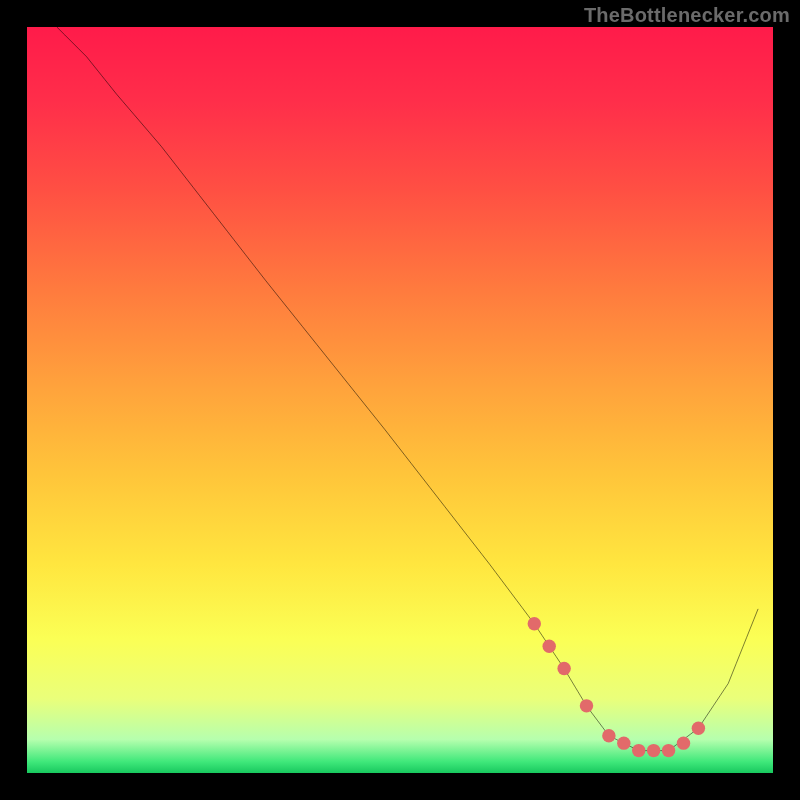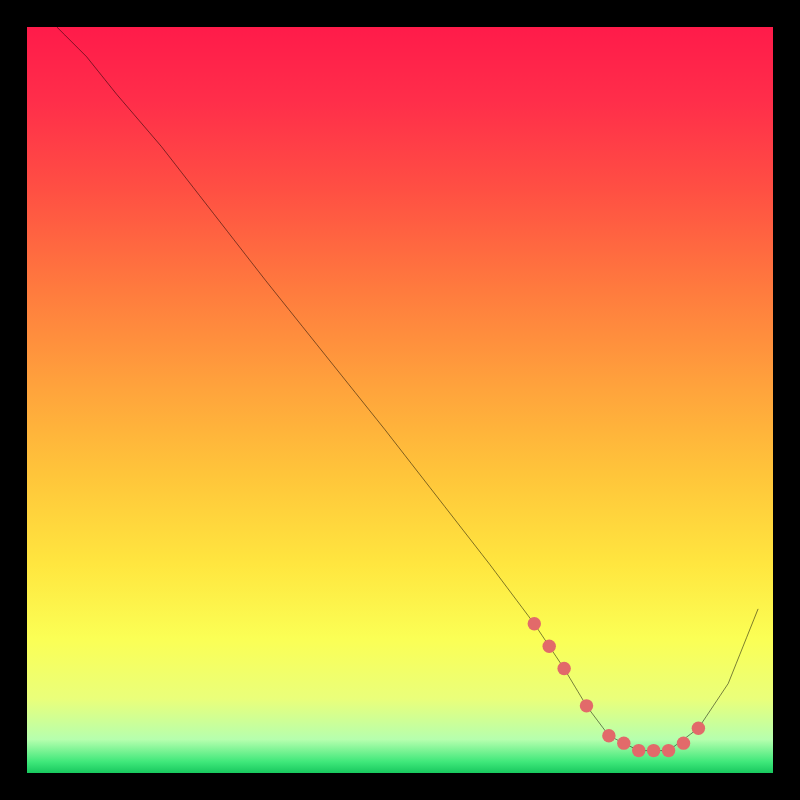--- a/index.html
+++ b/index.html
@@ -48,20 +48,21 @@
   svg.chart {
     display: block;
     width: 100%;
     height: 100%;
   }
 </style>
 </head>
 <body>
 
 <div class="stage">
+  <div class="watermark">TheBottlenecker.com</div>
 
   <div class="plot-outer">
     <div class="plot-inner">
       <svg class="chart" viewBox="0 0 100 100" preserveAspectRatio="none">
         <defs>
           <linearGradient id="bg-grad" x1="0" y1="0" x2="0" y2="1">
               <stop offset="0%" stop-color="#ff1b4a"></stop>
               <stop offset="10%" stop-color="#ff2e4a"></stop>
               <stop offset="22%" stop-color="#ff5043"></stop>
               <stop offset="35%" stop-color="#ff7a3e"></stop>

